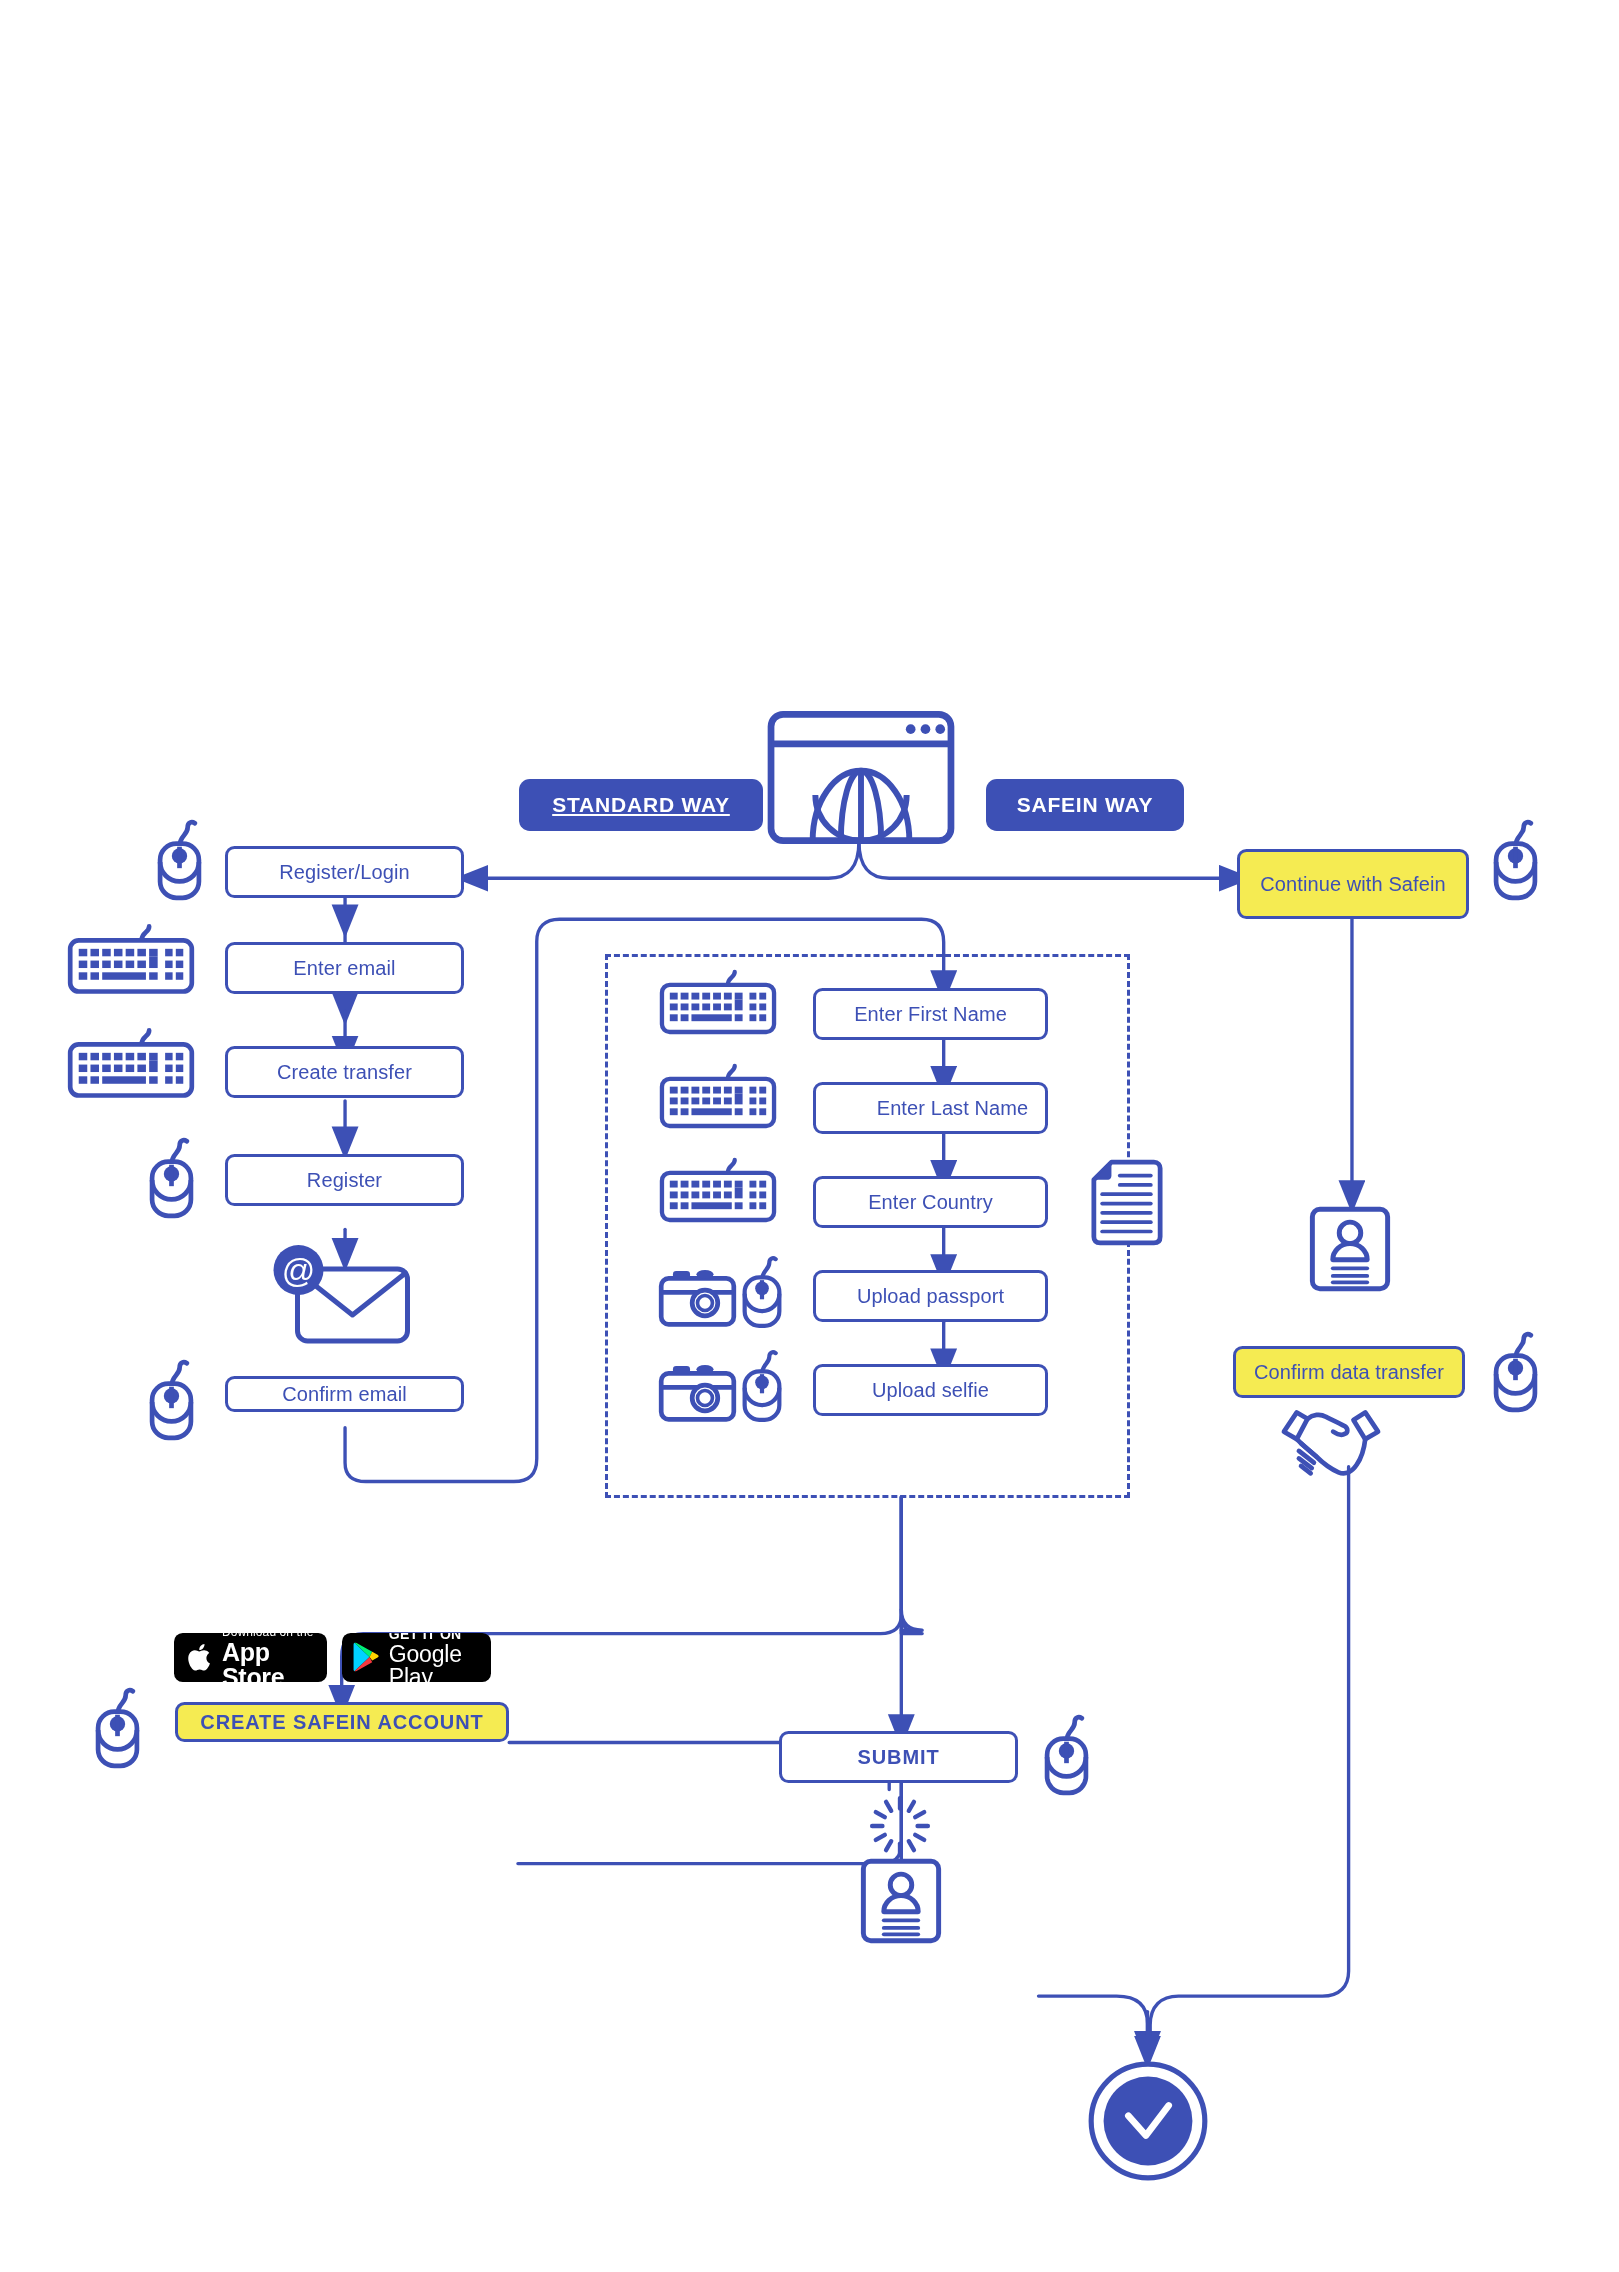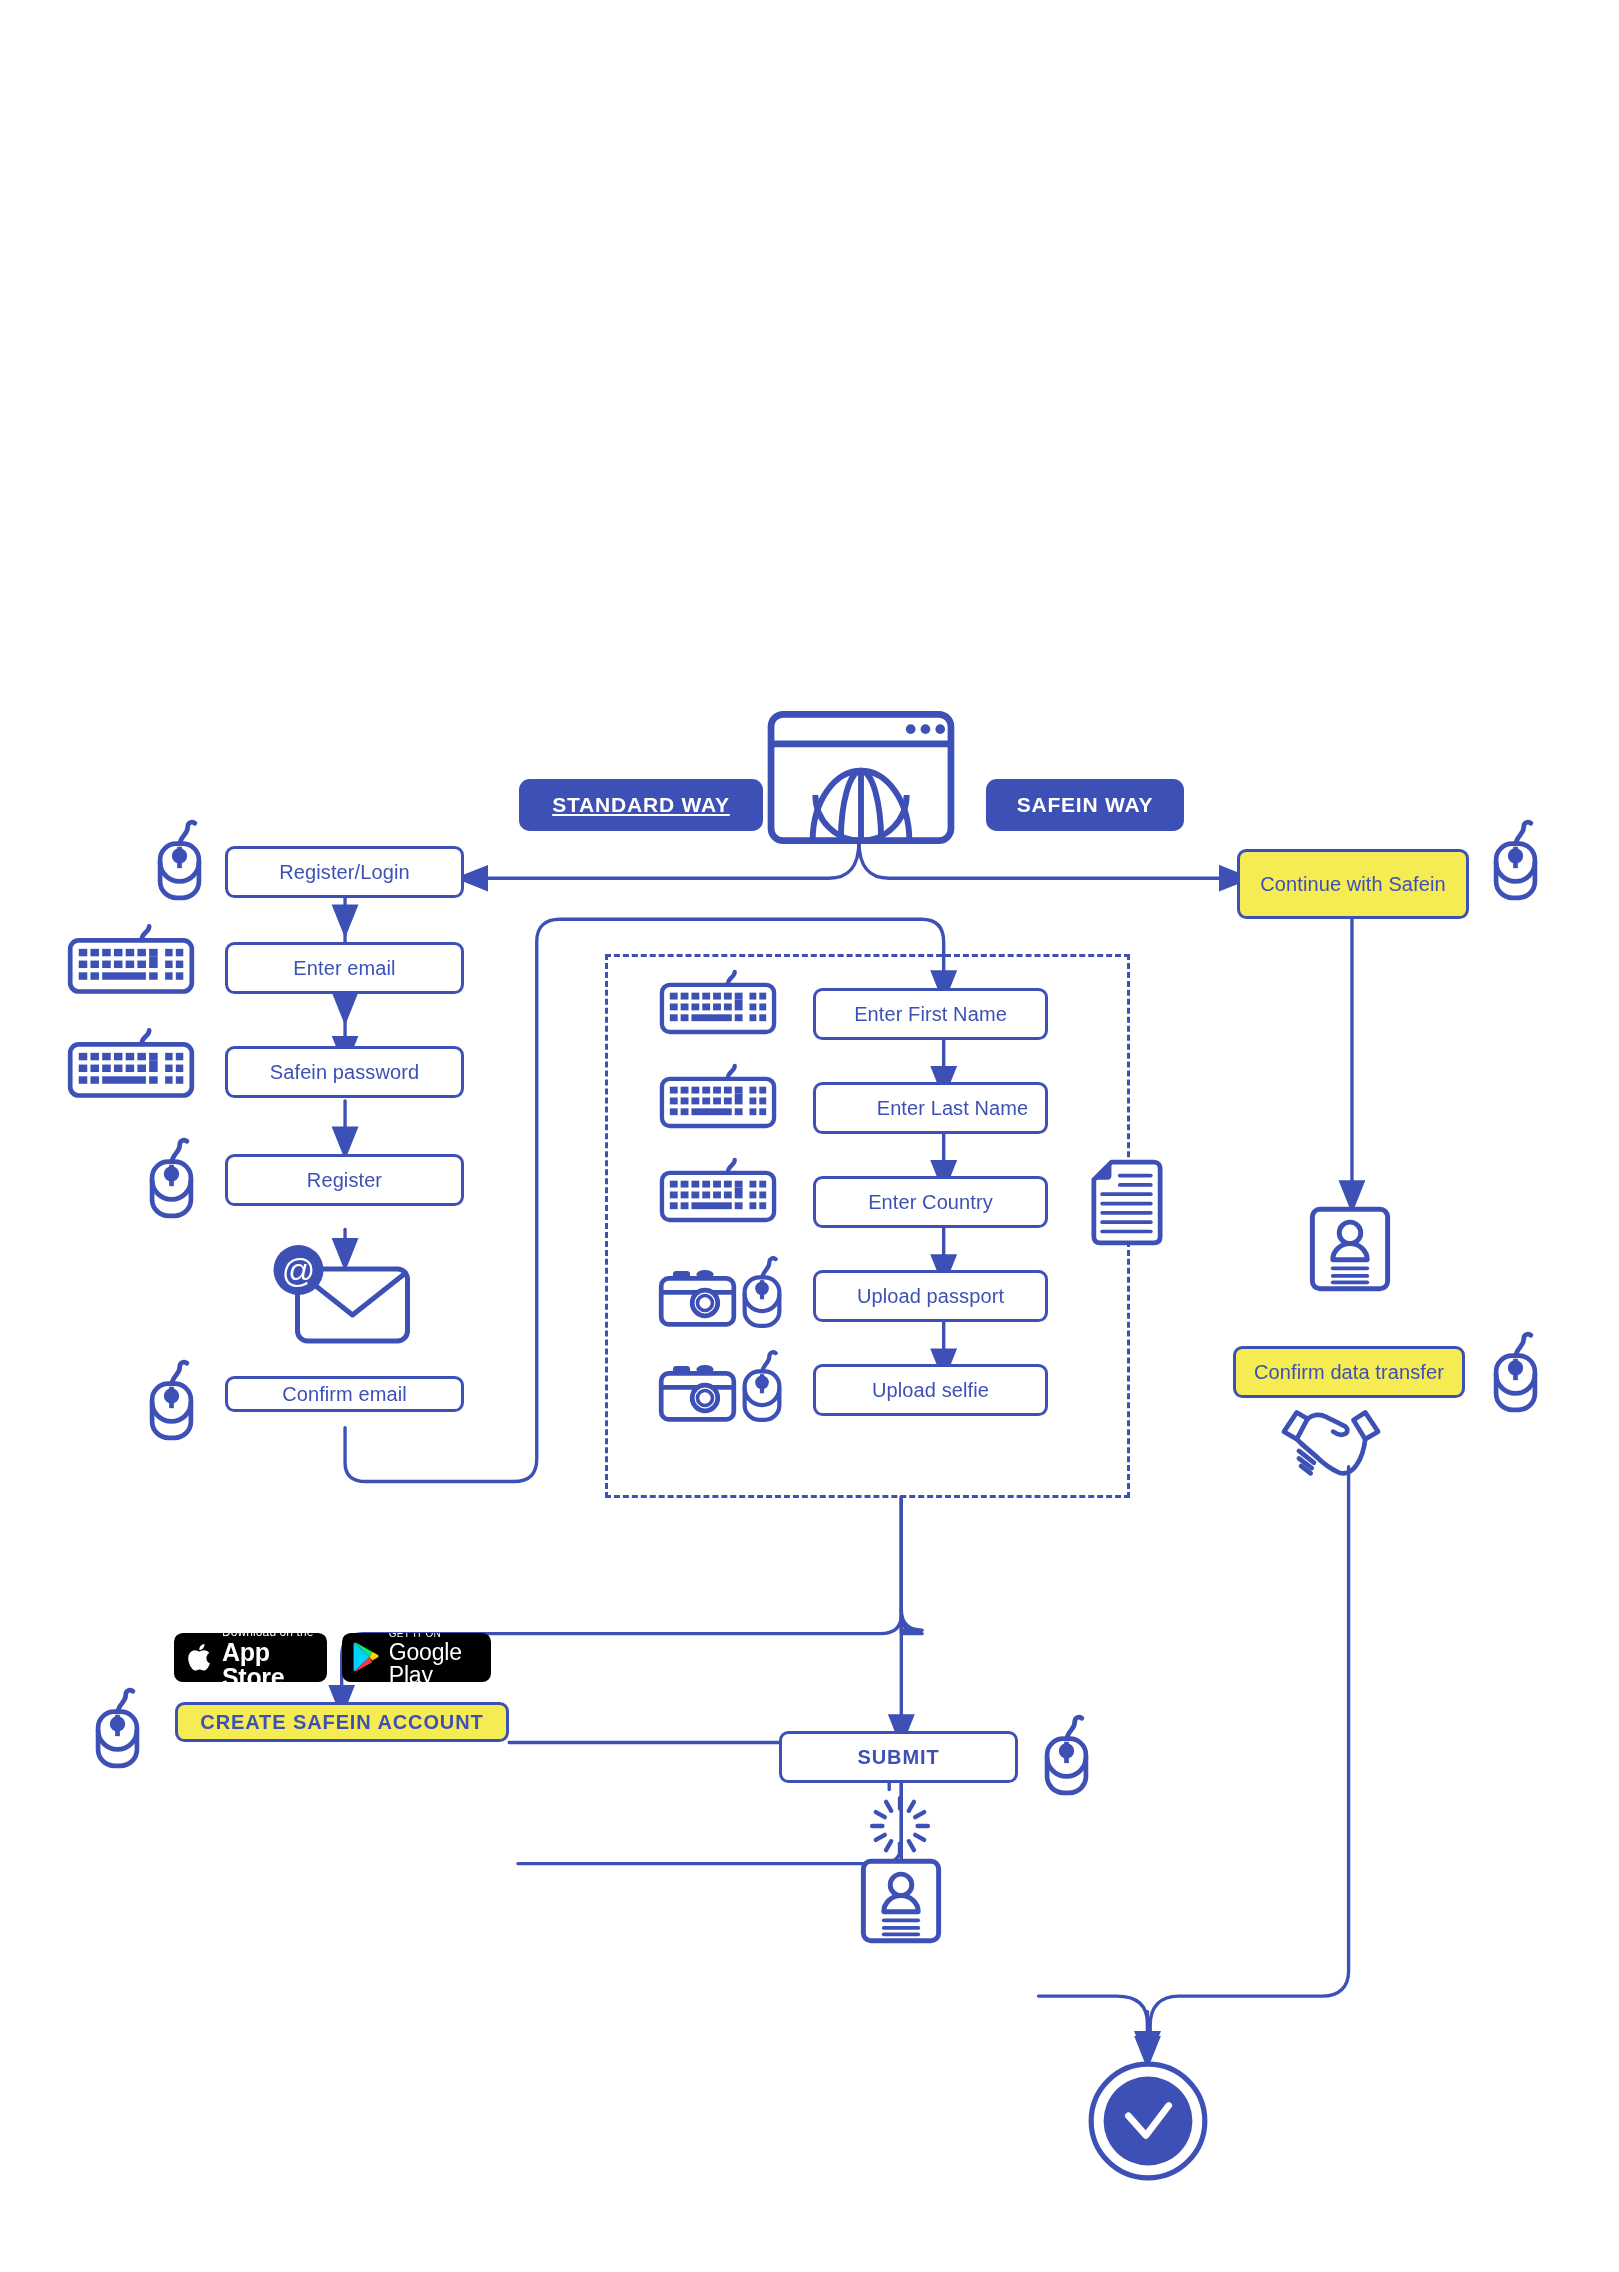--- a/index.html
+++ b/index.html
@@ -22,21 +22,21 @@
   .pill .lbl{font-size:21px;font-weight:bold;letter-spacing:0.8px;white-space:nowrap;}
 
   .icon{position:absolute;}
   .icon svg{display:block;}
 
   .storebadge{position:absolute;background:#000000;border-radius:8.7px;box-sizing:border-box;
      display:flex;align-items:center;color:#ffffff;overflow:hidden;}
   .storebadge .txtwrap{display:flex;flex-direction:column;justify-content:center;line-height:1;}
   .storebadge .small{font-size:12px;letter-spacing:0.1px;}
   .storebadge .big{font-size:25px;font-weight:bold;letter-spacing:-0.3px;margin-top:2px;}
-  .storebadge .smallcap{font-size:10px;font-weight:normal;letter-spacing:0.3px;}
+  .storebadge .smallcap{font-size:14px;font-weight:bold;letter-spacing:0.3px;}
   .storebadge .biglight{font-size:23px;letter-spacing:-0.2px;margin-top:2px;}
 
   .dashbox{position:absolute;box-sizing:border-box;border:3.4px dashed #3D50B5;}
 </style>
 </head>
 <body>
 
 <div id="stage">
 
   <svg class="wires" viewBox="0 0 2407 3378">
@@ -151,21 +151,21 @@
           <rect x="22" y="46" width="8" height="7"></rect>
         <rect x="33" y="46" width="41" height="7"></rect>
         <rect x="77" y="46" width="8" height="7"></rect>
         <rect x="92" y="46" width="7" height="7"></rect>
           <rect x="102" y="46" width="7" height="7"></rect>
       </g>
     </svg>
   </div>
 
   <div class="node" style="left:225px;top:1046px;width:239px;height:52px;">
-    <span class="lbl">Safein password</span>
+    <span class="lbl">Create transfer</span>
   </div>
   <div class="icon" style="left:67px;top:1027px;">
     <svg width="128" height="73" viewBox="0 0 120 68">
       <path d="M70,16 C70,8 77,9 77,3" fill="none" stroke="#3D50B5" stroke-width="4.4" stroke-linecap="round"></path>
       <rect x="3" y="16" width="114" height="48" rx="8" fill="#fff" stroke="#3D50B5" stroke-width="4.4"></rect>
       <g fill="#3D50B5">
         <rect x="11" y="24" width="8" height="7"></rect>
           <rect x="22" y="24" width="8" height="7"></rect>
           <rect x="33" y="24" width="8" height="7"></rect>
         <rect x="44" y="24" width="8" height="7"></rect>

